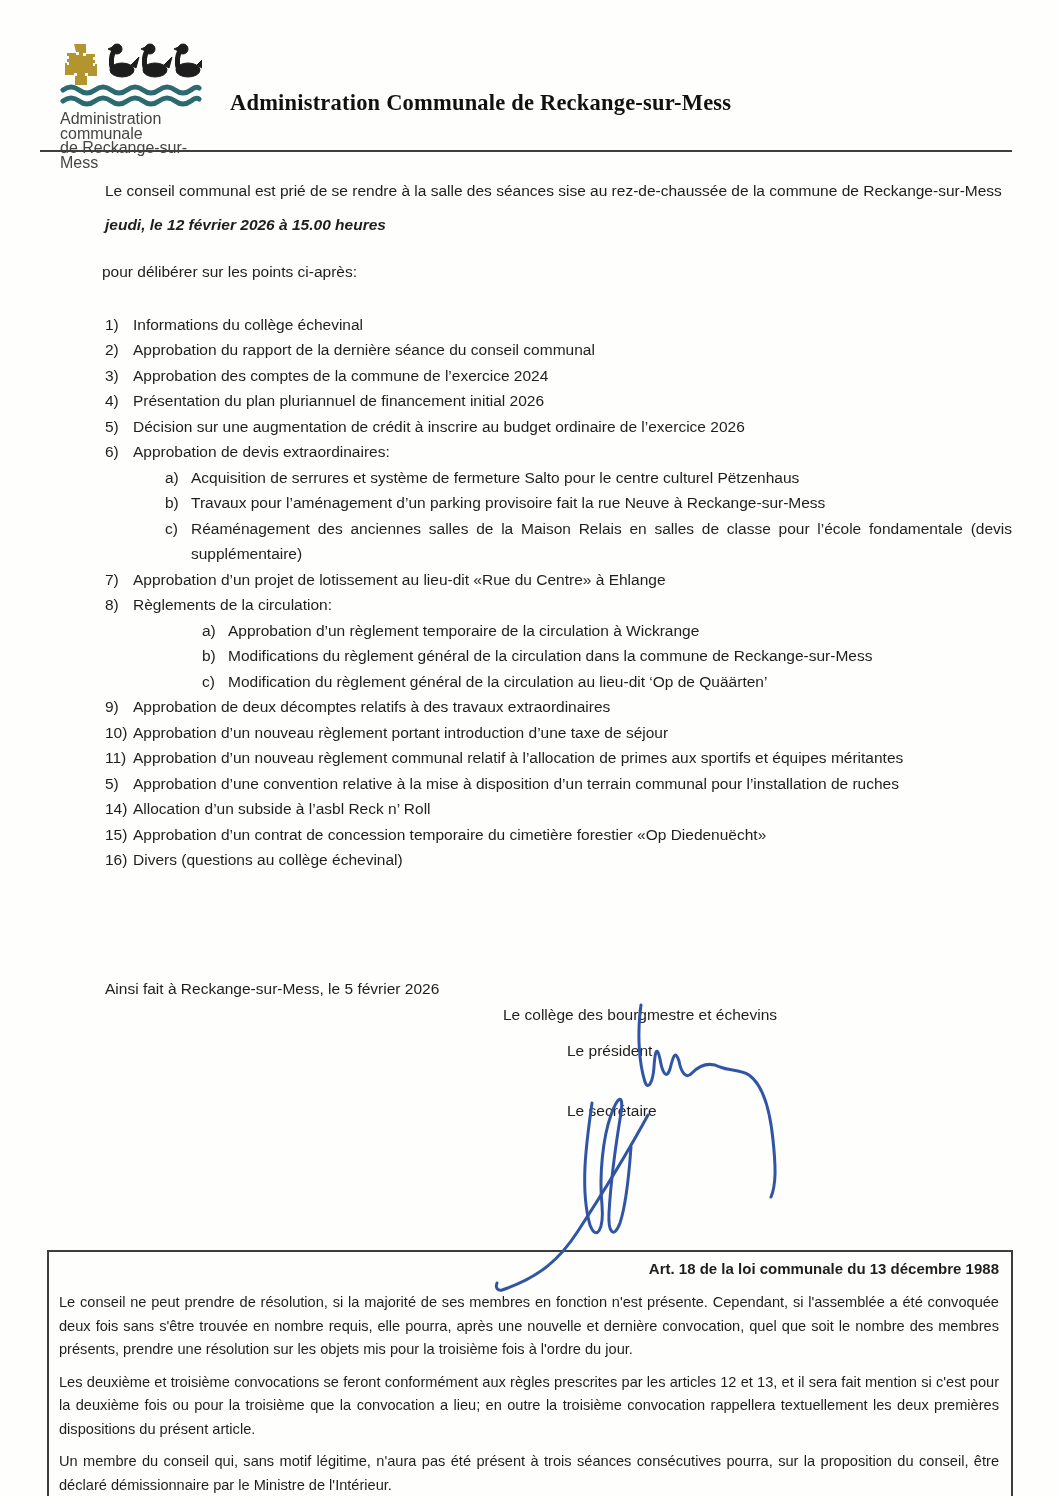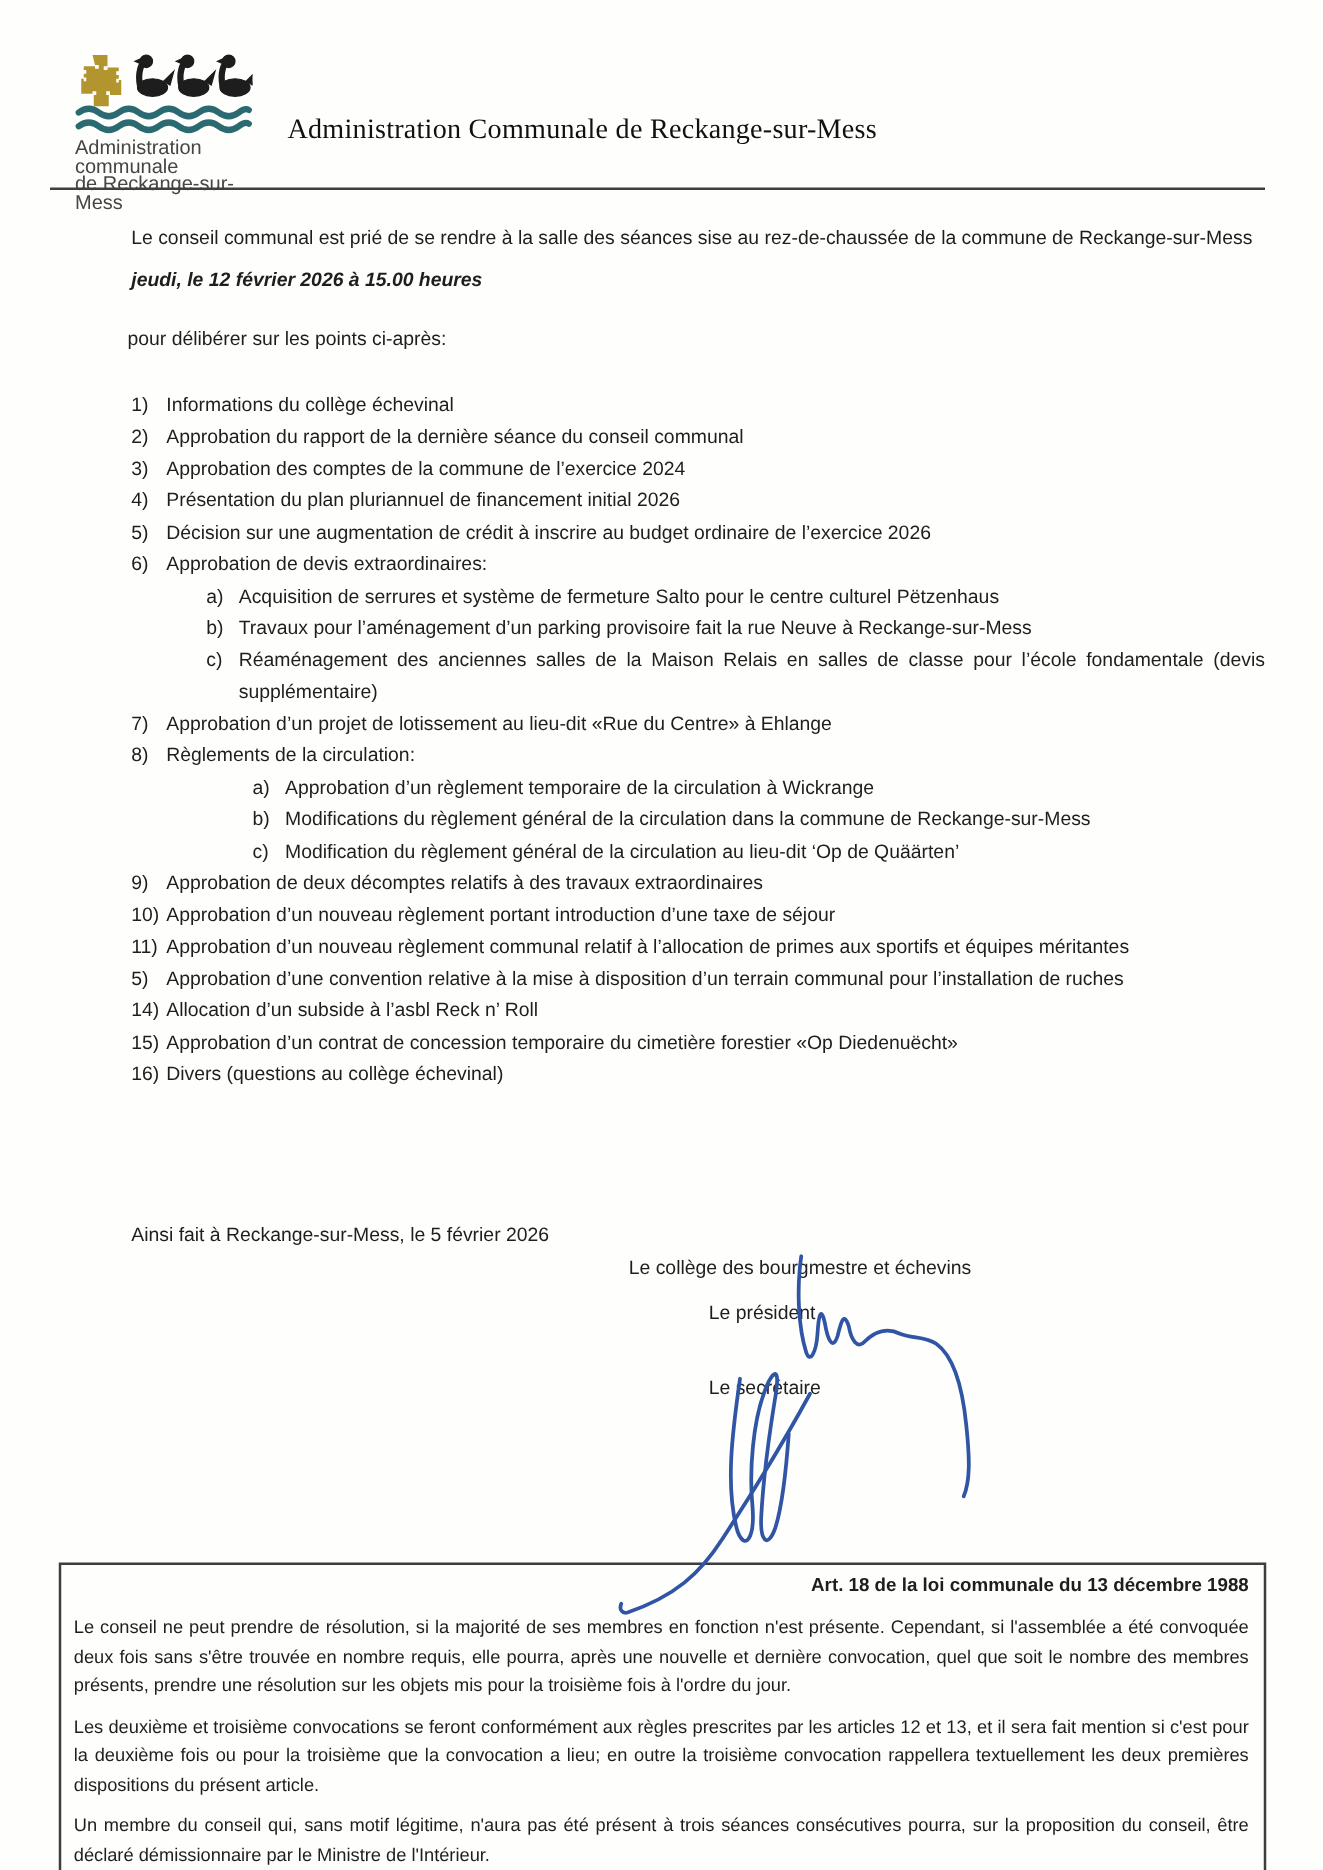--- a/index.html
+++ b/index.html
@@ -15,21 +15,21 @@
   .logo{position:absolute;left:60px;top:42px;width:142px;}
   .logo svg{display:block;}
   .logo-caption{
     margin-top:2px;
     font-family:Liberation Sans, sans-serif;
     font-size:16px;line-height:14.5px;color:#454545;
   }
   .title{
     position:absolute;left:230px;top:90px;margin:0;
     font-family:"Liberation Serif","DejaVu Serif",serif;
-    font-size:22.5px;font-weight:normal;letter-spacing:.2px;color:#111;
+    font-size:22.5px;font-weight:bold;letter-spacing:.2px;color:#111;
     white-space:nowrap;
   }
   .rule{position:absolute;left:40px;top:150px;width:972px;height:2px;background:#3f3f3f;}
   
   .content{position:absolute;left:105px;top:178px;width:907px;font-size:15.5px;line-height:25.5px;}
   .intro{margin:0;text-align:justify;}
   .datetime{margin:8px 0 0 0;text-align:left;font-weight:bold;font-style:italic;}
   .lead{margin:22px 0 18px -3px;}
   .agenda{margin-top:27px;}
   .row{display:flex;align-items:flex-start;}

